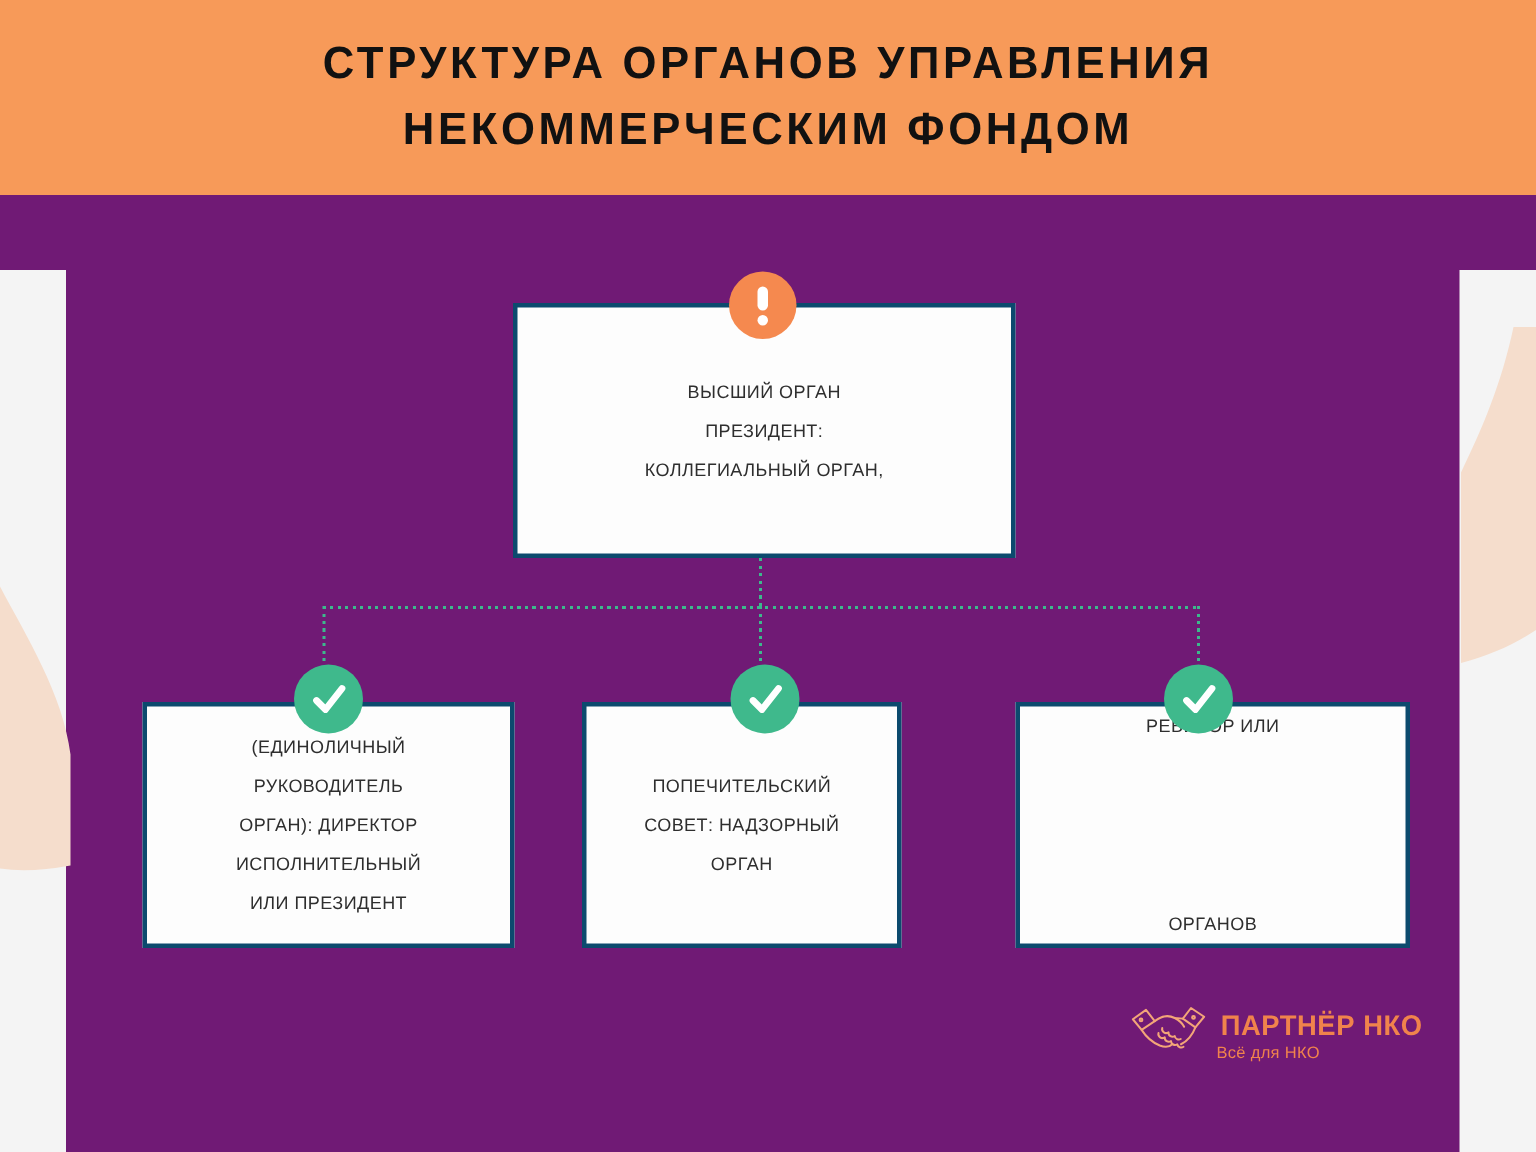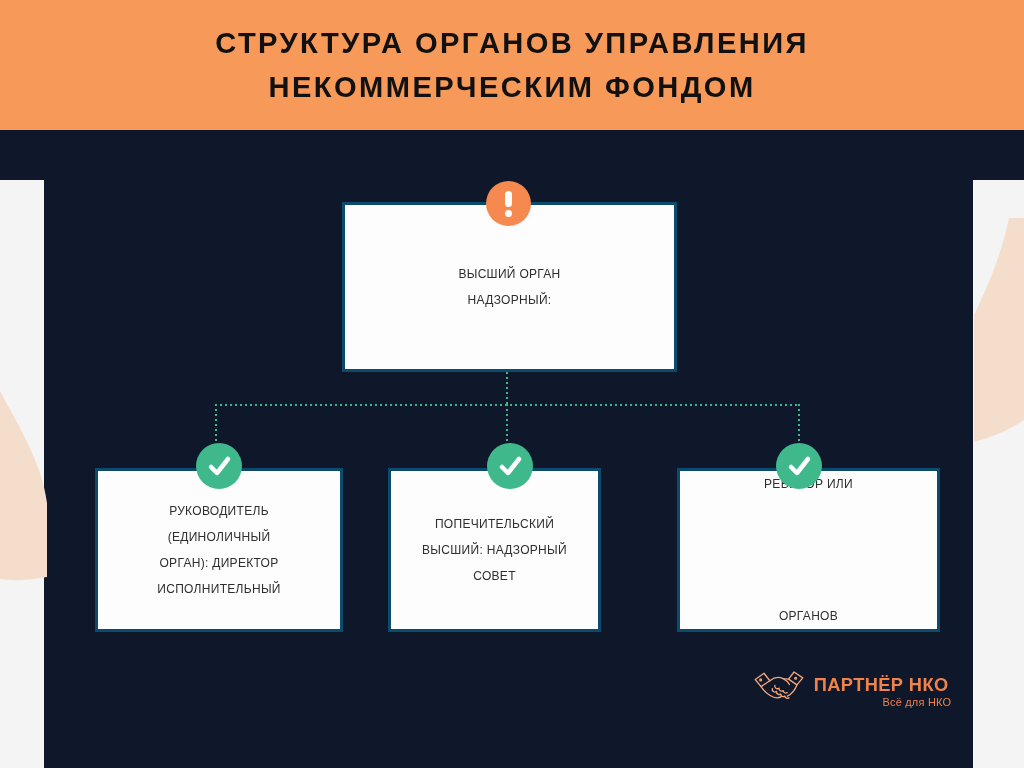--- a/index.html
+++ b/index.html
@@ -1,16 +1,16 @@
 <!DOCTYPE html>
 <html><head>
 <meta charset="utf-8">
 <style>
   html,body{margin:0;padding:0;background:#e8e8e8;font-family:"Liberation Sans",sans-serif;}
-  .canvas{position:relative;width:1024px;height:768px;background:#0f172a;overflow:hidden;}
+  .canvas{position:relative;width:1024px;height:768px;background:#701a75;overflow:hidden;}
 
   
   .topbar{position:absolute;left:0;top:0;width:1024px;height:130px;background:#F79A59;z-index:10;
           display:flex;align-items:center;justify-content:center;}
   .topbar h1{margin:0;text-align:center;color:#111111;font-size:30px;font-weight:700;
              letter-spacing:2.5px;line-height:44px;transform:scaleX(.97);}
   .topbar h1 span{display:block;}
 
   
   .strip{position:absolute;top:180px;height:588px;background:#F4F4F4;z-index:1;}
@@ -37,21 +37,21 @@
   .badge{position:absolute;z-index:5;border-radius:50%;display:flex;flex-direction:column;
          align-items:center;justify-content:center;}
   .badge-orange{left:486px;top:181px;width:45px;height:45px;background:#F5894F;}
   .excl-bar{width:7px;height:16px;border-radius:3.5px;background:#fff;margin-bottom:3px;}
   .excl-dot{width:7px;height:7px;border-radius:50%;background:#fff;}
   .badge-green{width:46px;height:46px;background:#3FB98C;top:443px;}
   .badge-g1{left:196px;} .badge-g2{left:487px;} .badge-g3{left:776px;}
 
   
   .logo{position:absolute;left:754px;top:668px;display:flex;align-items:flex-start;gap:7px;z-index:6;}
-  .logo-text{display:flex;flex-direction:column;align-items:flex-end;margin-top:6px;}
+  .logo-text{display:flex;flex-direction:column;align-items:flex-start;margin-top:6px;}
   .logo-name{color:#F0834C;font-size:19px;font-weight:700;letter-spacing:.4px;transform:scaleX(.96);white-space:nowrap;}
   .logo-tagline{color:#F0834C;font-size:11px;margin-top:0;letter-spacing:.2px;}
 </style>
 </head>
 <body>
 
 <div class="canvas">
 
   <header class="topbar">
     <h1>
@@ -71,38 +71,40 @@
   </svg>
 
   <div class="conn conn-v" style="left:506px;top:372px;height:33px;"></div>
   <div class="conn conn-h" style="left:215px;top:404px;width:585px;"></div>
   <div class="conn conn-v" style="left:215px;top:404px;height:41px;"></div>
   <div class="conn conn-v" style="left:506px;top:404px;height:41px;"></div>
   <div class="conn conn-v" style="left:798px;top:404px;height:41px;"></div>
 
   <section class="node node-root">
     <div>ВЫСШИЙ ОРГАН</div>
-    <div>НАДЗОРНЫЙ:</div>
+    <div>ПРЕЗИДЕНТ:</div>
+    <div>КОЛЛЕГИАЛЬНЫЙ ОРГАН,</div>
   </section>
   <div class="badge badge-orange">
     <span class="excl-bar"></span>
     <span class="excl-dot"></span>
   </div>
 
   <section class="node node-a">
+    <div>(ЕДИНОЛИЧНЫЙ</div>
     <div>РУКОВОДИТЕЛЬ</div>
-    <div>(ЕДИНОЛИЧНЫЙ</div>
     <div>ОРГАН): ДИРЕКТОР</div>
     <div>ИСПОЛНИТЕЛЬНЫЙ</div>
+    <div>ИЛИ ПРЕЗИДЕНТ</div>
   </section>
 
   <section class="node node-b">
     <div>ПОПЕЧИТЕЛЬСКИЙ</div>
-    <div>ВЫСШИЙ: НАДЗОРНЫЙ</div>
-    <div>СОВЕТ</div>
+    <div>СОВЕТ: НАДЗОРНЫЙ</div>
+    <div>ОРГАН</div>
   </section>
 
   <section class="node node-c">
     <div>РЕВИЗОР ИЛИ</div>
     <div>ОРГАНОВ</div>
   </section>
 
   <div class="badge badge-green badge-g1">
     <svg width="30" height="30" viewBox="0 0 30 30">
       <path d="M7 16 L13 22 L24 8" fill="none" stroke="#ffffff" stroke-width="4.5" stroke-linecap="round" stroke-linejoin="round"></path>

